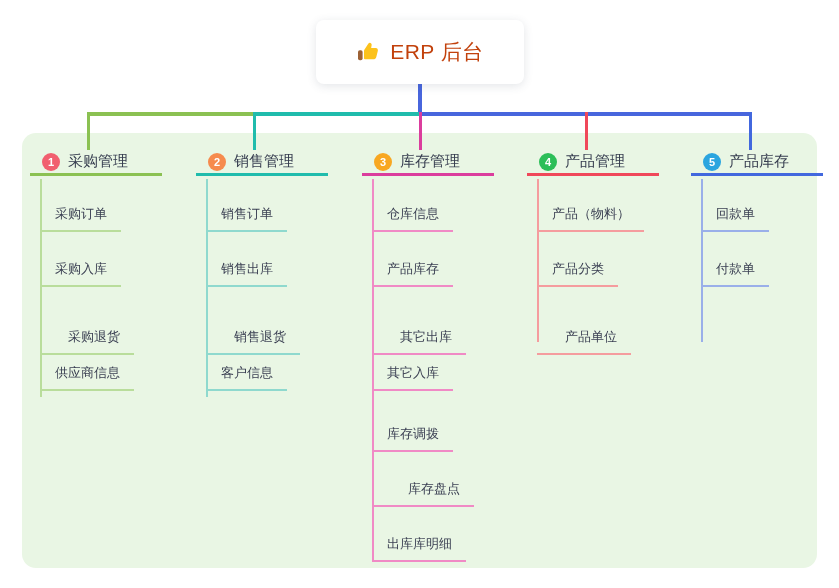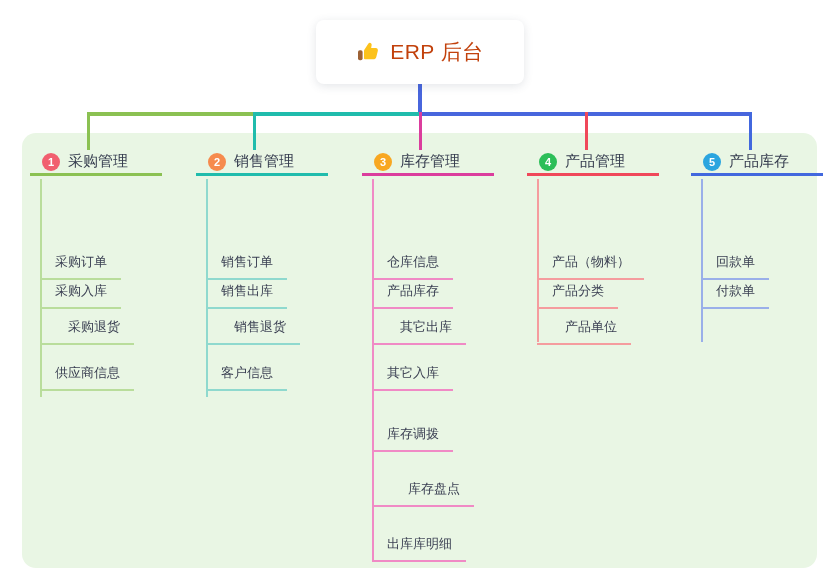--- a/index.html
+++ b/index.html
@@ -71,21 +71,21 @@
     position:absolute;display:inline-block;white-space:nowrap;
     font-size:13px;line-height:18px;color:#3A3F52;
     padding:0 14px 7px 15px;border-bottom:2px solid #ccc;
   }
   .c1{border-color:#B9DD9B;}
   .c2{border-color:#8FD9CE;}
   .c3{border-color:#F08AC5;}
   .c4{border-color:#F59C9E;}
   .c5{border-color:#9AAFE9;}
   .x1{left:40px;} .x2{left:206px;} .x3{left:372px;} .x4{left:537px;} .x5{left:701px;}
-  .r0{top:205px;margin-top:48px;} .r1{top:260px;margin-top:22px;} .r2{top:318px;padding-left:28px;} .r3{top:364px;}
+  .r0{top:205px;} .r1{top:260px;} .r2{top:328px;padding-left:28px;} .r3{top:364px;}
   .r4{top:425px;text-align:right;} .r5{top:480px;padding-left:36px;} .r6{top:535px;}
 </style>
 </head>
 <body>
 
 <div class="stage">
 
   <div class="panel"></div>
 
   <div class="stem"></div>

